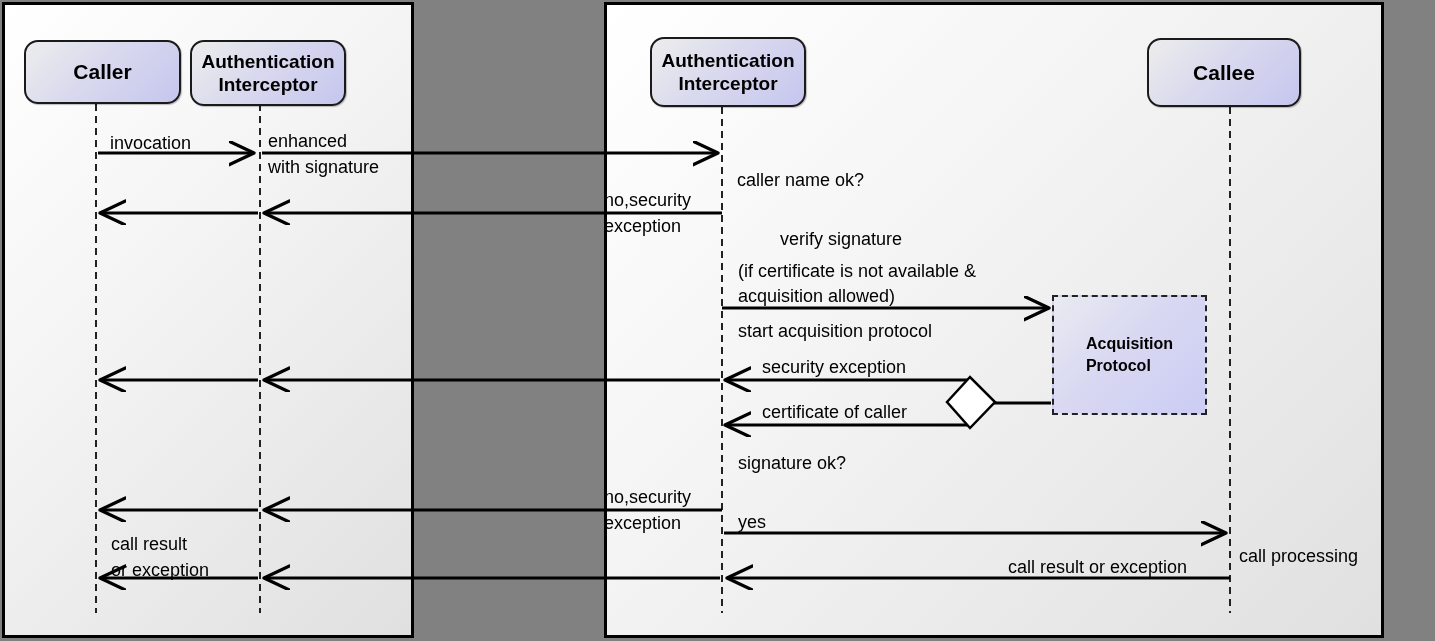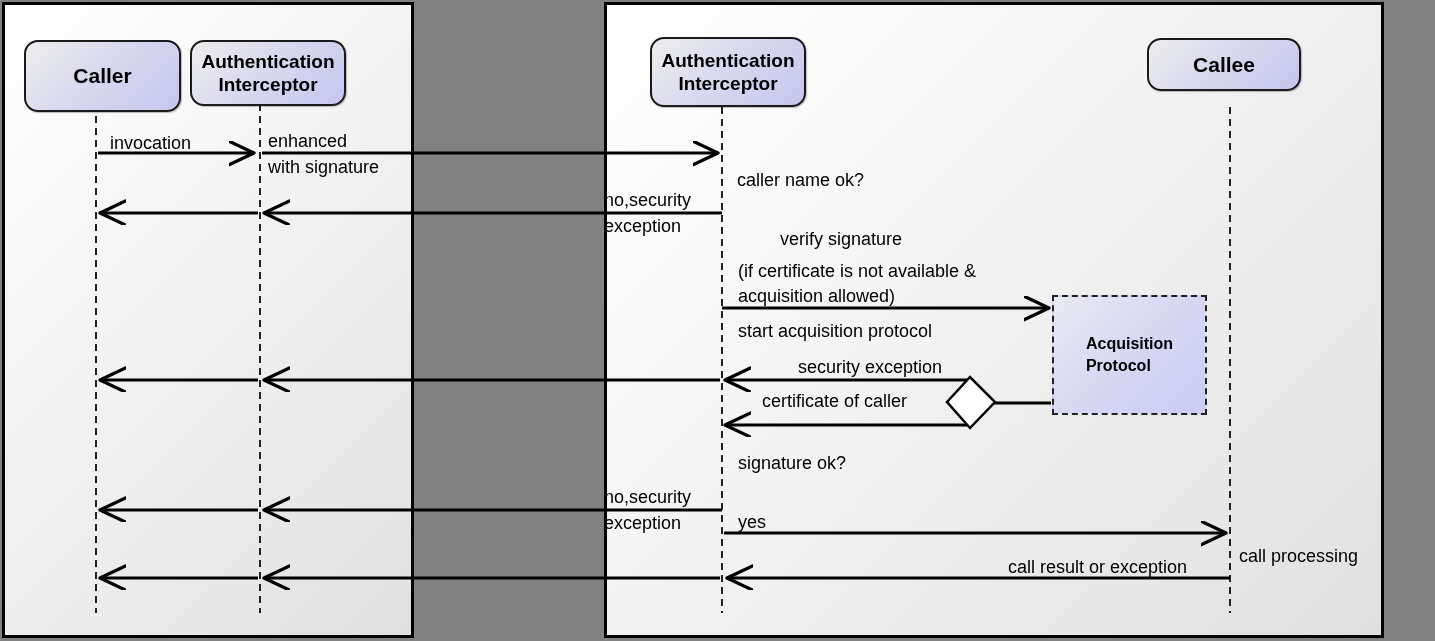--- a/index.html
+++ b/index.html
@@ -90,29 +90,29 @@
       <line x1="724" y1="533" x2="1226" y2="533" marker-end="url(#arrow)"></line>
 
       <line x1="1230" y1="578" x2="727" y2="578" marker-end="url(#arrow)"></line>
       <line x1="720" y1="578" x2="264" y2="578" marker-end="url(#arrow)"></line>
       <line x1="258" y1="578" x2="100" y2="578" marker-end="url(#arrow)"></line>
     </g>
 
     <polygon points="947,402 970,377 995,402 970,428" fill="#ffffff" stroke="#000" stroke-width="2.5" stroke-linejoin="miter"></polygon>
   </svg>
 
-  <div class="head-box fs-big" style="left:24px; top:40px; width:157px; height:72px;">Caller</div>
+  <div class="head-box fs-big" style="left:24px; top:40px; width:157px; height:64px;">Caller</div>
 
   <div class="head-box fs-mid" style="left:190px; top:40px; width:156px; height:66px;">Authentication
 Interceptor</div>
 
   <div class="head-box fs-mid" style="left:650px; top:37px; width:156px; height:70px;">Authentication
 Interceptor</div>
 
-  <div class="head-box fs-big" style="left:1147px; top:38px; width:154px; height:53px;">Callee</div>
+  <div class="head-box fs-big" style="left:1147px; top:38px; width:154px; height:69px;">Callee</div>
 
   <div class="acq-box" style="left:1052px; top:295px; width:155px; height:120px;">Acquisition
 Protocol</div>
 
   <div class="msg" style="left:110px; top:130px;">invocation</div>
 
   <div class="msg" style="left:268px; top:128px;">enhanced
 with signature</div>
 
   <div class="msg" style="left:737px; top:167px;">caller name ok?</div>
@@ -120,29 +120,31 @@
   <div class="msg ra" style="left:604px; top:187px; width:114px;">no,security
 exception</div>
 
   <div class="msg" style="left:780px; top:226px;">verify signature</div>
 
   <div class="msg tight" style="left:738px; top:259px;">(if certificate is not available &amp;
 acquisition allowed)</div>
 
   <div class="msg" style="left:738px; top:318px;">start acquisition protocol</div>
 
-  <div class="msg" style="left:762px; top:354px;margin-left:36px;">security exception</div>
+  <div class="msg" style="left:762px; top:354px;">security exception</div>
 
-  <div class="msg" style="left:762px; top:388px;">certificate of caller</div>
+  <div class="msg" style="left:762px; top:399px;">certificate of caller</div>
 
   <div class="msg" style="left:738px; top:450px;">signature ok?</div>
 
   <div class="msg ra" style="left:604px; top:484px; width:114px;">no,security
 exception</div>
 
   <div class="msg" style="left:738px; top:509px;">yes</div>
 
   <div class="msg" style="left:1239px; top:543px;">call processing</div>
 
   <div class="msg" style="left:1008px; top:554px;">call result or exception</div>
 
+  <div class="msg" style="left:111px; top:531px;">call result
+or exception</div>
 
 </div>
 
 </body></html>

